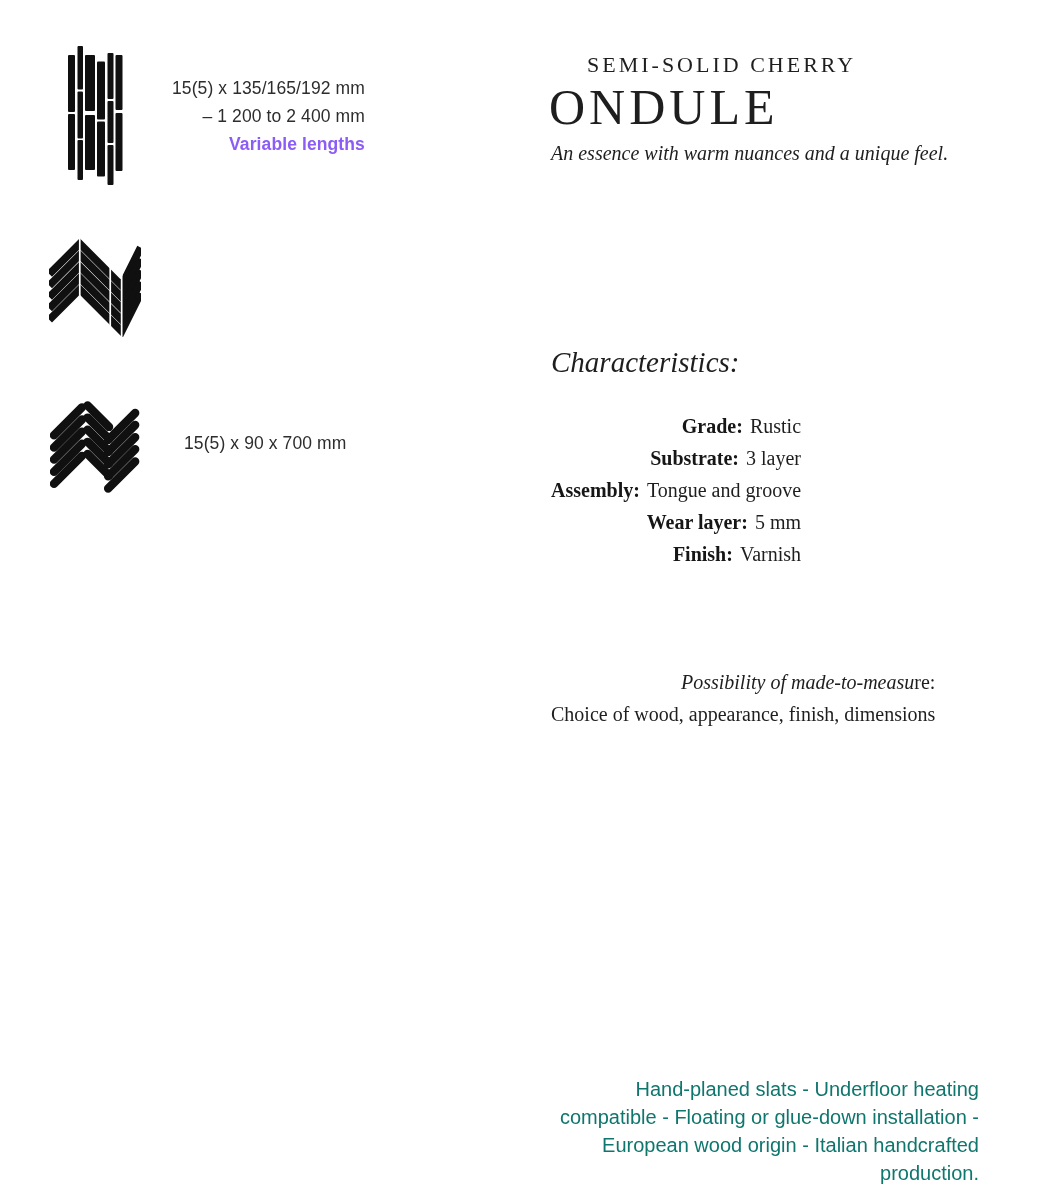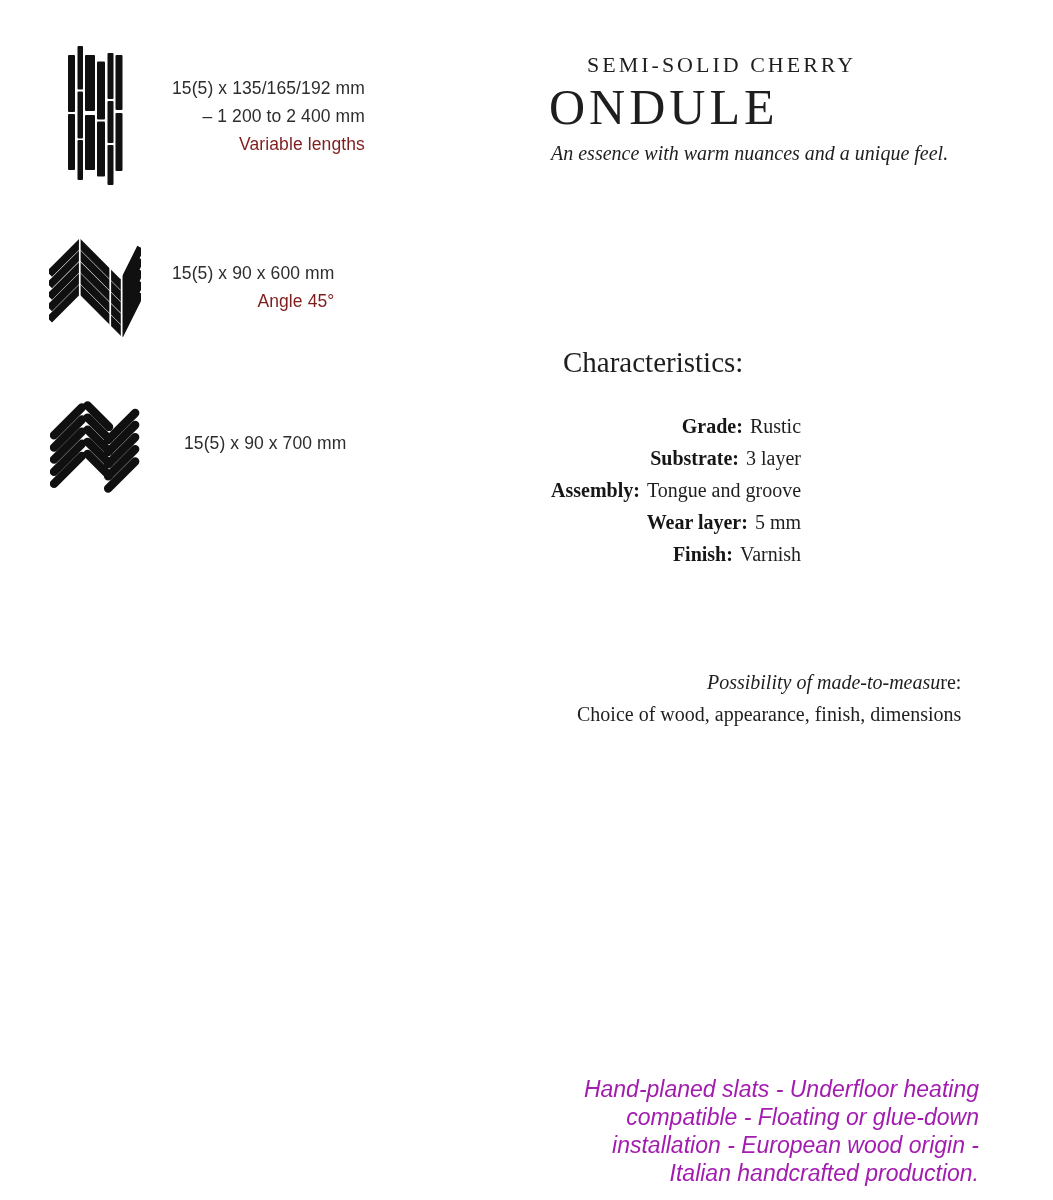--- a/index.html
+++ b/index.html
@@ -7,34 +7,34 @@
     position:relative;width:1053px;height:1200px;background:#ffffff;overflow:hidden;
     font-family:"Liberation Sans","DejaVu Sans",sans-serif;
     text-align:right;
   }
   .abs{position:absolute;}
 
   
   .icon-box svg{display:block;}
   .fmt-text{color:#2d2d2d;font-size:17.5px;line-height:28px;letter-spacing:0.1px;}
   .fmt-text .line{white-space:nowrap;}
-  .fmt-text .feature{font-weight:400;color:#7f1d1d;}
+  .fmt-text .feature{font-weight:700;color:#8b5cf6;}
 
   
   .serif{font-family:"Liberation Serif","DejaVu Serif",serif;color:#1e1e1e;}
   .brand{font-size:22px;letter-spacing:3px;font-weight:400;white-space:nowrap;margin-left:36px;}
   .product{font-size:50px;letter-spacing:4px;font-weight:400;line-height:50px;white-space:nowrap;}
   .tagline{font-style:italic;font-size:20px;white-space:nowrap;}
-  .char-heading{font-size:29px;margin-left:12px;}
+  .char-heading{font-style:italic;font-size:29px;}
   .char-list{font-size:20px;}
   .char-row{line-height:32px;white-space:nowrap;}
   .char-label{font-weight:700;margin-right:7px;color:#161616;}
   .mtm{font-size:20px;line-height:32px;}
   .mtm .lead-italic{font-style:italic;}
-  .footer-note{color:#a21caf;font-size:23px;line-height:28px;width:430px;font-style:italic;}
+  .footer-note{color:#0f766e;font-size:20px;line-height:28px;width:430px;}
 </style>
 </head>
 <body>
 
 <div class="page">
 
   <div class="abs icon-box" style="left:68px;top:46px;">
     <svg width="58" height="140" viewBox="0 0 58 140" aria-hidden="true">
       <g fill="#101010">
         <rect x="0" y="9" width="7" height="57" rx="1"></rect>
@@ -68,24 +68,20 @@
         <path d="M0 62 L32 30 L76 74 L96 34"></path>
         <path d="M0 74 L32 42 L76 86 L96 46"></path>
         <path d="M0 86 L32 54 L76 98 L96 58"></path>
       </g>
       <g stroke="#ffffff" stroke-width="1.8">
         <line x1="32" y1="0" x2="32" y2="104"></line>
         <line x1="64" y1="0" x2="64" y2="104"></line>
         <line x1="76" y1="0" x2="76" y2="104"></line>
       </g>
     </svg>
-  </div>
-  <div class="abs fmt-text" style="left:172px;top:259px;">
-    <div class="line">15(5) x 90 x 600 mm</div>
-    <div class="line feature">Angle 45°</div>
   </div>
 
   <div class="abs icon-box" style="left:50px;top:398px;">
     <svg width="92" height="97" viewBox="0 0 96 104" aria-hidden="true">
       <g stroke="#101010" stroke-width="9" stroke-linecap="round">
         <line x1="3" y1="40" x2="33" y2="10"></line>
           <line x1="39" y1="8" x2="62" y2="31"></line>
           <line x1="61" y1="45" x2="90" y2="16"></line>
         <line x1="3" y1="53" x2="33" y2="23"></line>
           <line x1="39" y1="21" x2="62" y2="44"></line>
@@ -125,20 +121,20 @@
       <span class="char-label">Assembly:</span><span class="char-value">Tongue and groove</span>
     </div>
     <div class="char-row">
       <span class="char-label">Wear layer:</span><span class="char-value">5 mm</span>
     </div>
     <div class="char-row">
       <span class="char-label">Finish:</span><span class="char-value">Varnish</span>
     </div>
   </div>
 
-  <div class="abs serif mtm" style="left:577px;top:666px;">
+  <div class="abs serif mtm" style="left:551px;top:666px;">
     <div><span class="lead-italic">Possibility of made-to-measu</span><span>re:</span></div>
     <div>Choice of wood, appearance, finish, dimensions</div>
   </div>
 
   <div class="abs footer-note" style="left:549px;top:1075px;">Hand-planed slats - Underfloor heating compatible - Floating or glue-down installation - European wood origin - Italian handcrafted production.</div>
 
 </div>
 
 </body></html>

